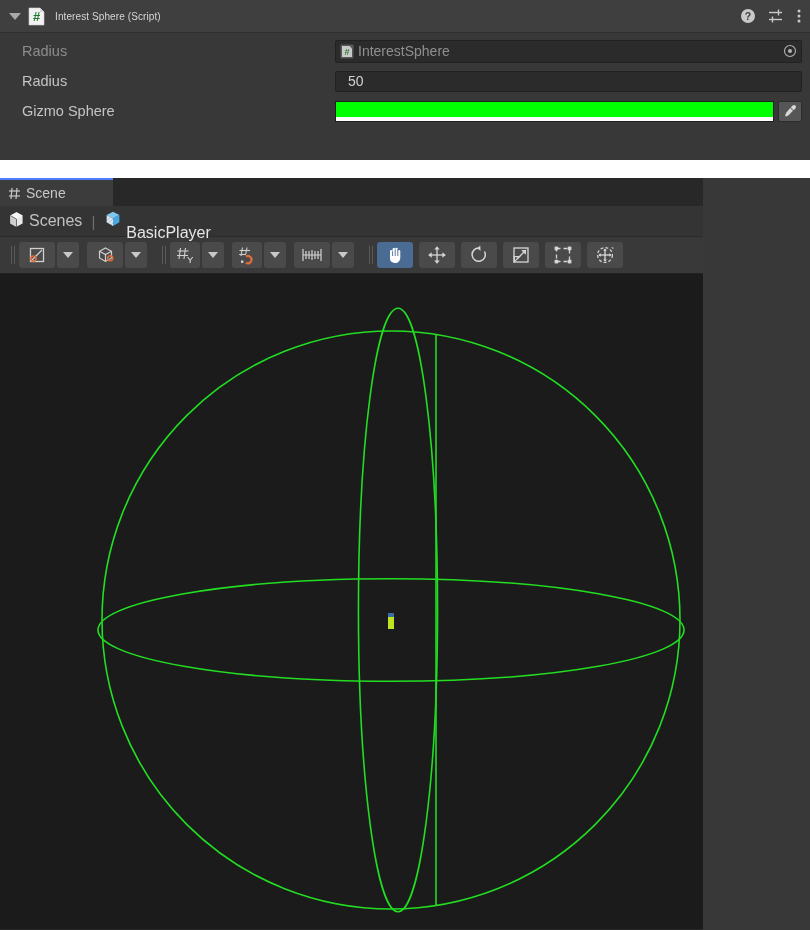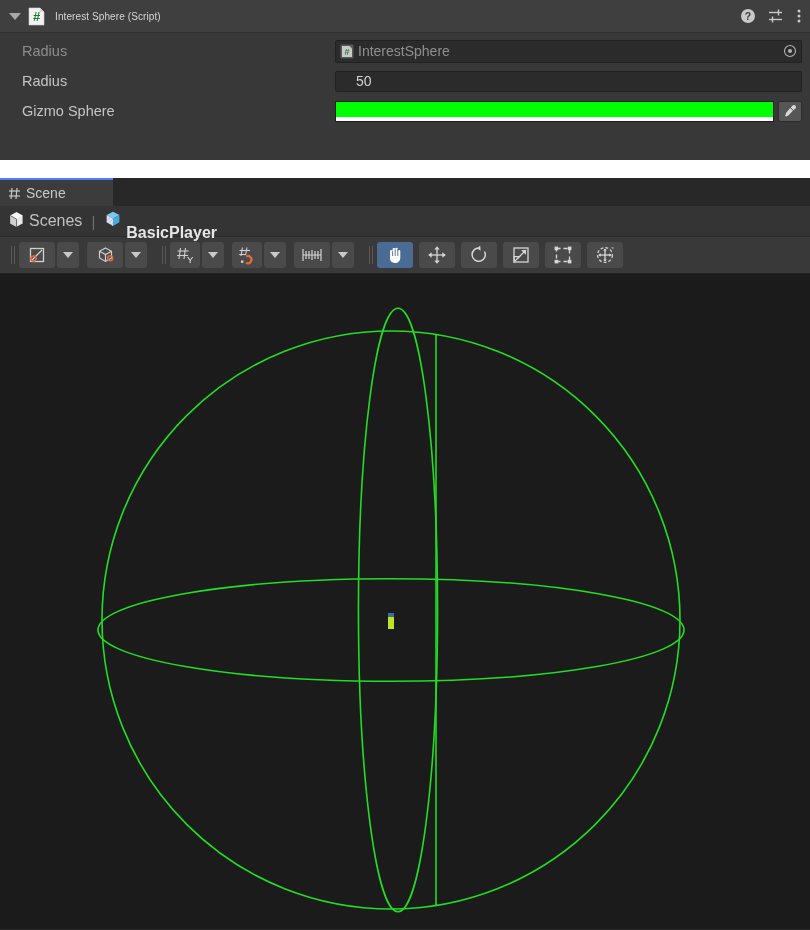--- a/index.html
+++ b/index.html
@@ -139,21 +139,21 @@
   
   .numfield {
     height: 21px;
     background: #2b2b2b;
     border: 1px solid #212121;
     border-radius: 2px;
     display: flex;
     align-items: center;
     color: #d2d2d2;
     font-size: 14px;
-    padding-left: 20px;
+    padding-left: 12px;
     box-sizing: border-box;
   }
 
   
   .colorfield-wrap {
     display: flex;
     align-items: center;
     gap: 4px;
   }
   .colorfield {
@@ -190,21 +190,21 @@
     position: absolute;
     top: 160px; left: 0;
     width: 810px; height: 18px;
     background: #ffffff;
   }
 
   
   .sceneview {
     position: absolute;
     top: 178px; left: 0;
-    width: 810px;
+    width: 703px;
     height: 752px;
     background: #282828;
   }
 
   .tabbar {
     position: relative;
     height: 28px;
     background: #282828;
   }
   .tab {
@@ -228,21 +228,21 @@
     height: 30px;
     background: #343434;
     display: flex;
     align-items: center;
     padding-left: 8px;
     border-bottom: 1px solid #2a2a2a;
   }
   .bc-item { display: flex; align-items: center; }
   .bc-label { font-size: 16px; margin-left: 4px; }
   .bc-scenes { color: #c0c0c0; }
-  .bc-prefab { color: #e6e6e6; font-weight: bold; margin-top: 24px; }
+  .bc-prefab { color: #e6e6e6; font-weight: normal; margin-top: 24px; }
   .bc-sep {
     color: #707070;
     margin: 0 9px;
     font-size: 15px;
   }
 
   
   .toolbar {
     height: 36px;
     background: #393939;

